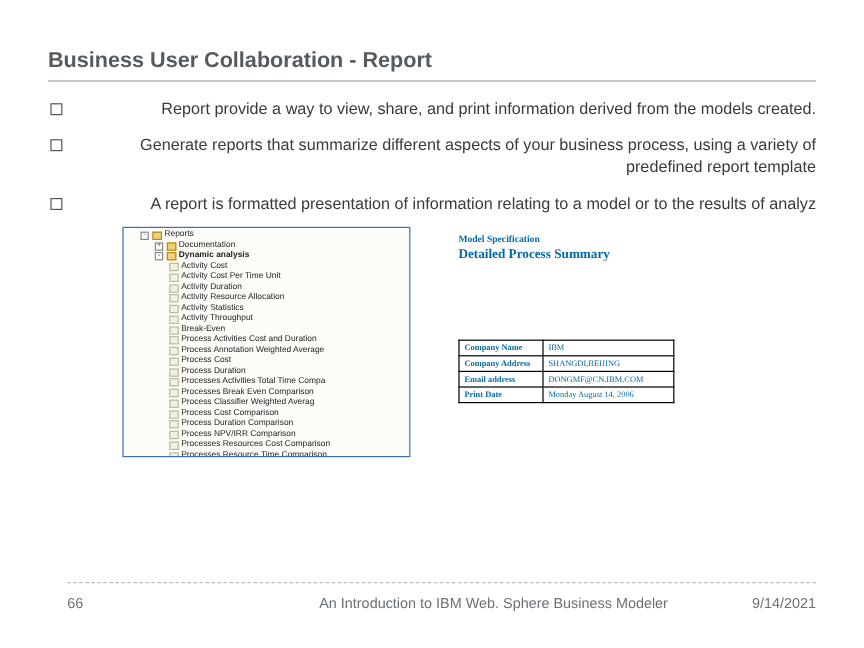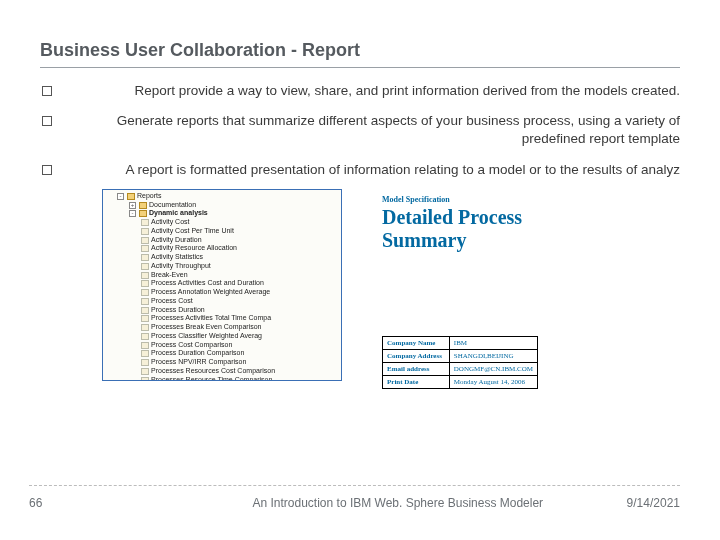--- a/index.html
+++ b/index.html
@@ -102,38 +102,38 @@
   .report {
     width: 210px;
     font-family: "Times New Roman", serif;
     color: #0369a1;
     padding-top: 6px;
   }
   .report-pretitle {
     font-size: 8px; font-weight: bold; margin-bottom: 2px;
   }
   .report-title {
-    font-size: 20px; font-weight: bold; line-height: 1.15;
-    margin-bottom: 84px;
+    font-size: 11px; font-weight: bold; line-height: 1.15;
+    margin-bottom: 64px;
   }
   .report-table {
     border-collapse: collapse;
     font-size: 7px;
-    width: 156px;
+    width: 180px;
   }
   .report-table td {
     border: 1px solid #000;
     padding: 2px 4px;
     vertical-align: middle;
   }
   .report-table td:first-child { font-weight: bold; width: 70px; }
   
   .footer {
     position: absolute;
-    left: 29px; right: 40px;
+    left: 56px; right: 40px;
     bottom: 30px;
   }
   .footer-divider {
     border-top: 1px dashed #bcbcbc;
     margin-bottom: 10px;
   }
   .footer-row {
     display: flex;
     align-items: center;
     font-size: 12px;

